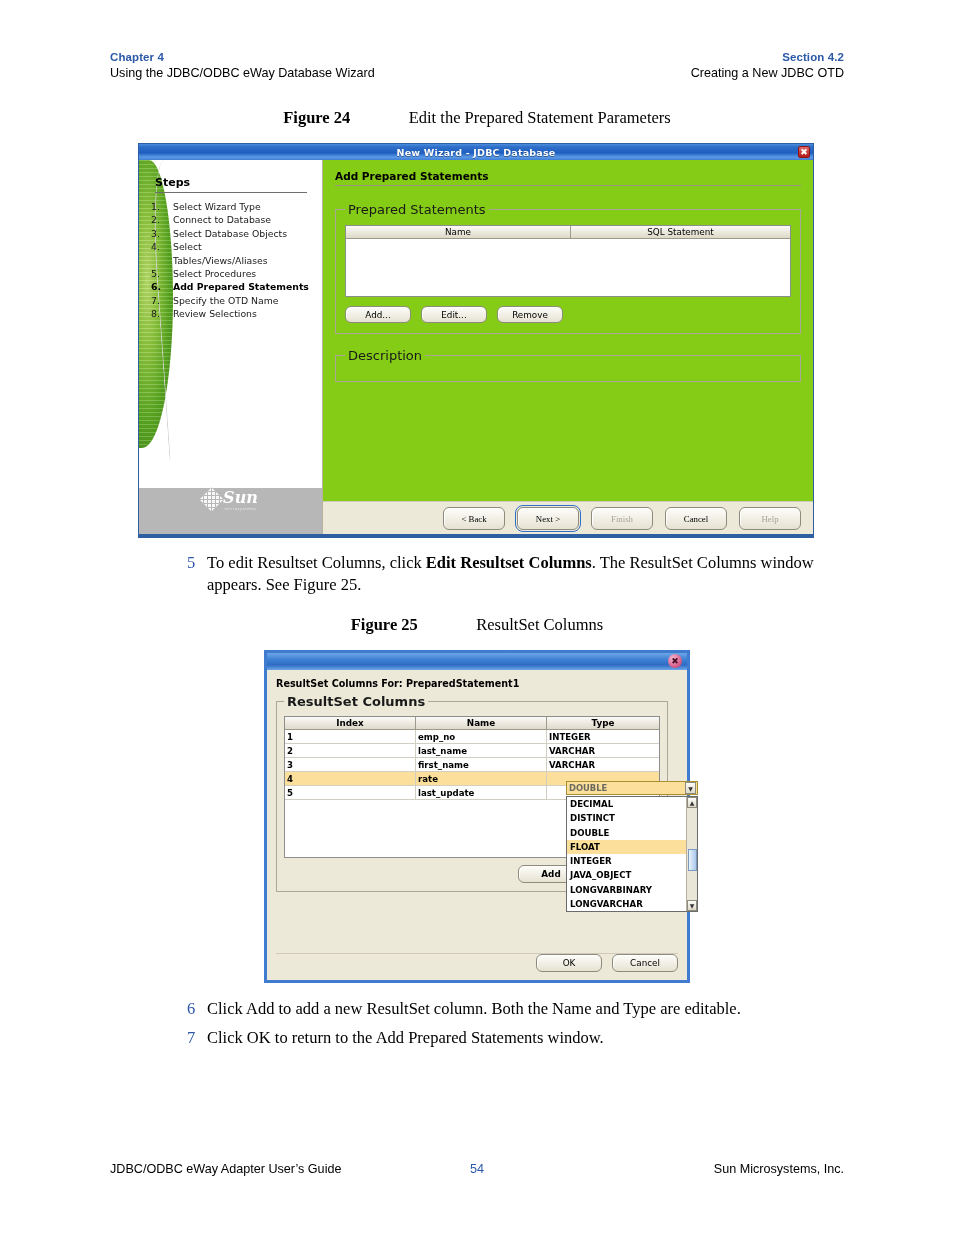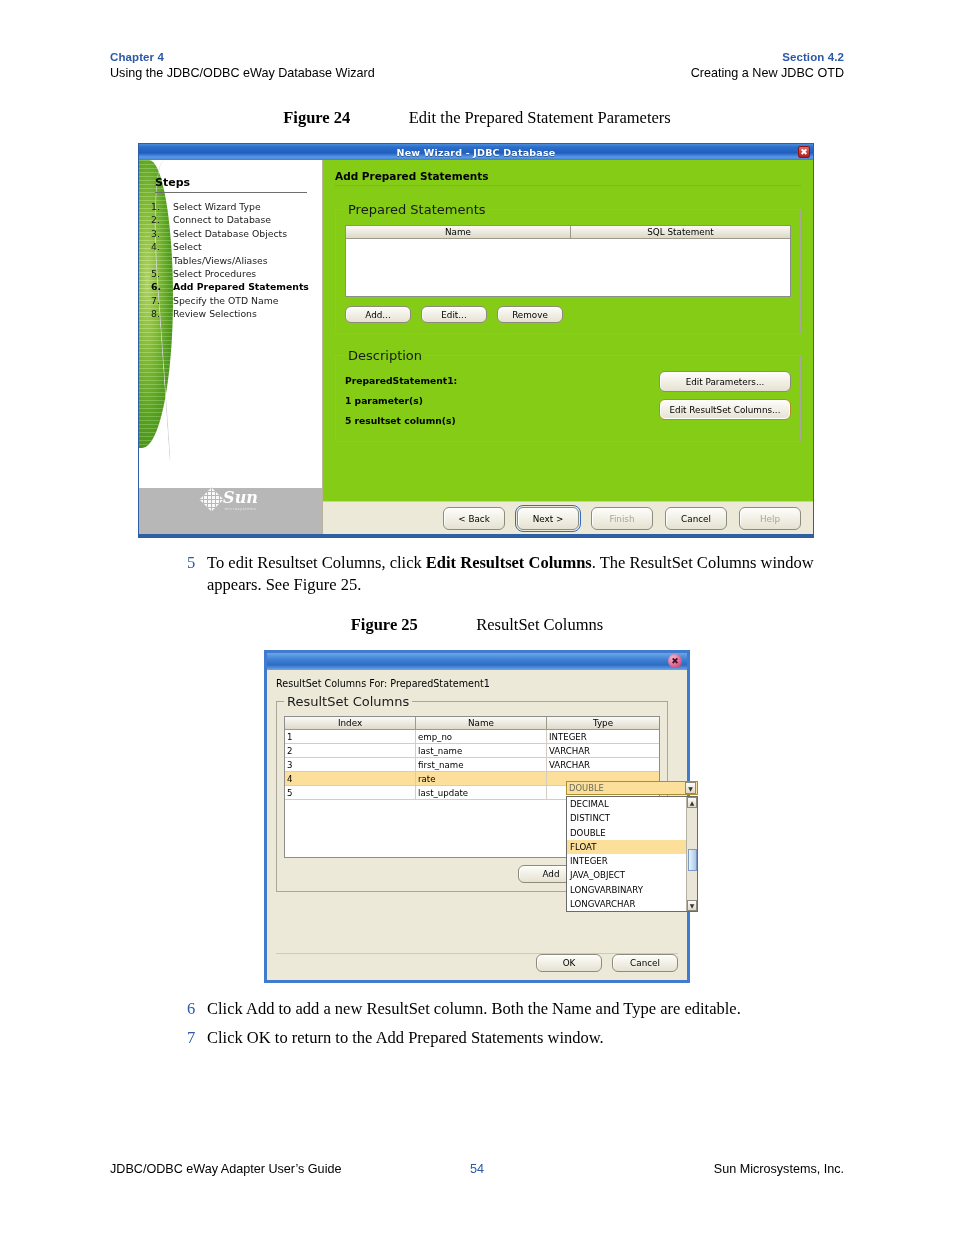--- a/index.html
+++ b/index.html
@@ -168,21 +168,21 @@
   .desc-lines { font-size:9.2px; font-weight:bold; color:#000; line-height:20px; }
   .desc-btns { display:flex; flex-direction:column; gap:7px; }
   .desc-btns .btn { min-width:132px; height:21px; }
 
   .wizard-footer {
     position:absolute; left:0; right:0; bottom:0; height:34px;
     background:#ece9d8; border-top:1px solid #cfcbb8;
     display:flex; align-items:center; justify-content:flex-end; gap:12px;
     padding-right:12px;
   }
-  .wizard-footer .btn { min-width:62px; height:23px; }
+  .wizard-footer .btn { min-width:62px; height:23px;font-family:Liberation Serif, serif; }
   .wizard-bottom-edge{
     position:absolute; left:0; right:0; bottom:-1px; height:4px; background:#2e5fa3;
   }
 
   
   .rsdlg {
     position:absolute; left:264px; top:650px; width:426px; height:333px;
     border:3px solid #3f7bcf; background:#ece9d8;
     font-family:"DejaVu Sans", sans-serif;
   }
@@ -190,21 +190,21 @@
     height:17px;
     background: linear-gradient(to bottom,#6ea6e6 0%, #3d7fd3 40%, #2e6cc4 70%, #6ea6e6 100%);
     position:relative;
   }
   .rs-close {
     position:absolute; right:5px; top:1px; width:14px; height:14px; border-radius:50%;
     background: radial-gradient(circle at 35% 30%, #f3b9cf, #d9628f 60%, #b43a68 100%);
     display:flex; align-items:center; justify-content:center;
     color:#4a0d22; font-size:9px; font-weight:bold; line-height:1;
   }
-  .rs-inner { padding:8px 19px 0 9px; }
+  .rs-inner { padding:8px 19px 0 9px;font-weight:bold; }
   .rs-heading { font-size:9.6px; color:#000; margin-bottom:5px; }
   .rs-table { border:1px solid #8d8d8d; background:#fff; position:relative; }
   .rs-head { display:flex; height:13px; }
   .rs-head div {
     background: linear-gradient(to bottom,#fbfaf6,#dedacb);
     border-right:1px solid #9d9a8c; border-bottom:1px solid #9d9a8c;
     font-size:8.8px; text-align:center; line-height:12px;
   }
   .rs-head div:last-child { border-right:none; }
   .rs-row { display:flex; height:14px; border-bottom:1px solid #d2cfc2; }
@@ -352,31 +352,20 @@
         </div>
         <div class="btn-row">
           <span class="btn">Add...</span>
           <span class="btn">Edit...</span>
           <span class="btn">Remove</span>
         </div>
       </fieldset>
 
       <fieldset class="grp" style="margin-top:14px;">
         <legend>Description</legend>
-        <div class="desc-grid">
-          <div class="desc-lines">
-            <div>PreparedStatement1:</div>
-            <div>1 parameter(s)</div>
-            <div>5 resultset column(s)</div>
-          </div>
-          <div class="desc-btns">
-            <span class="btn">Edit Parameters...</span>
-            <span class="btn gold">Edit ResultSet Columns...</span>
-          </div>
-        </div>
       </fieldset>
 
       <div class="wizard-footer">
         <span class="btn">&lt; Back</span>
         <span class="btn focus">Next &gt;</span>
         <span class="btn disabled">Finish</span>
         <span class="btn">Cancel</span>
         <span class="btn disabled">Help</span>
       </div>
     </div>

